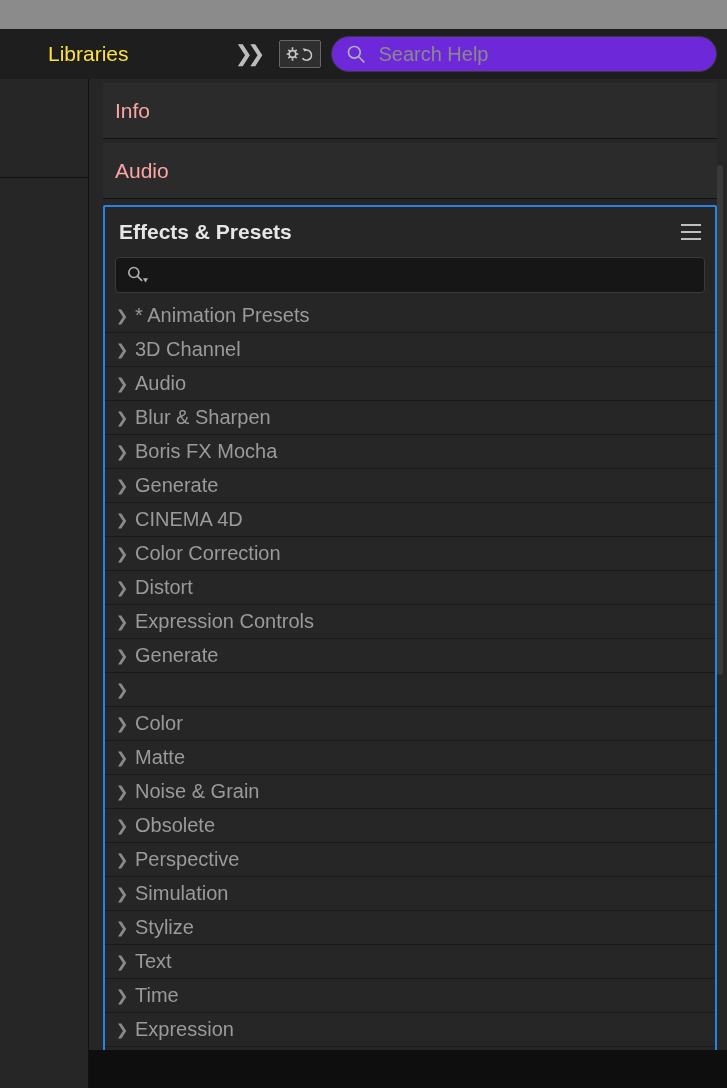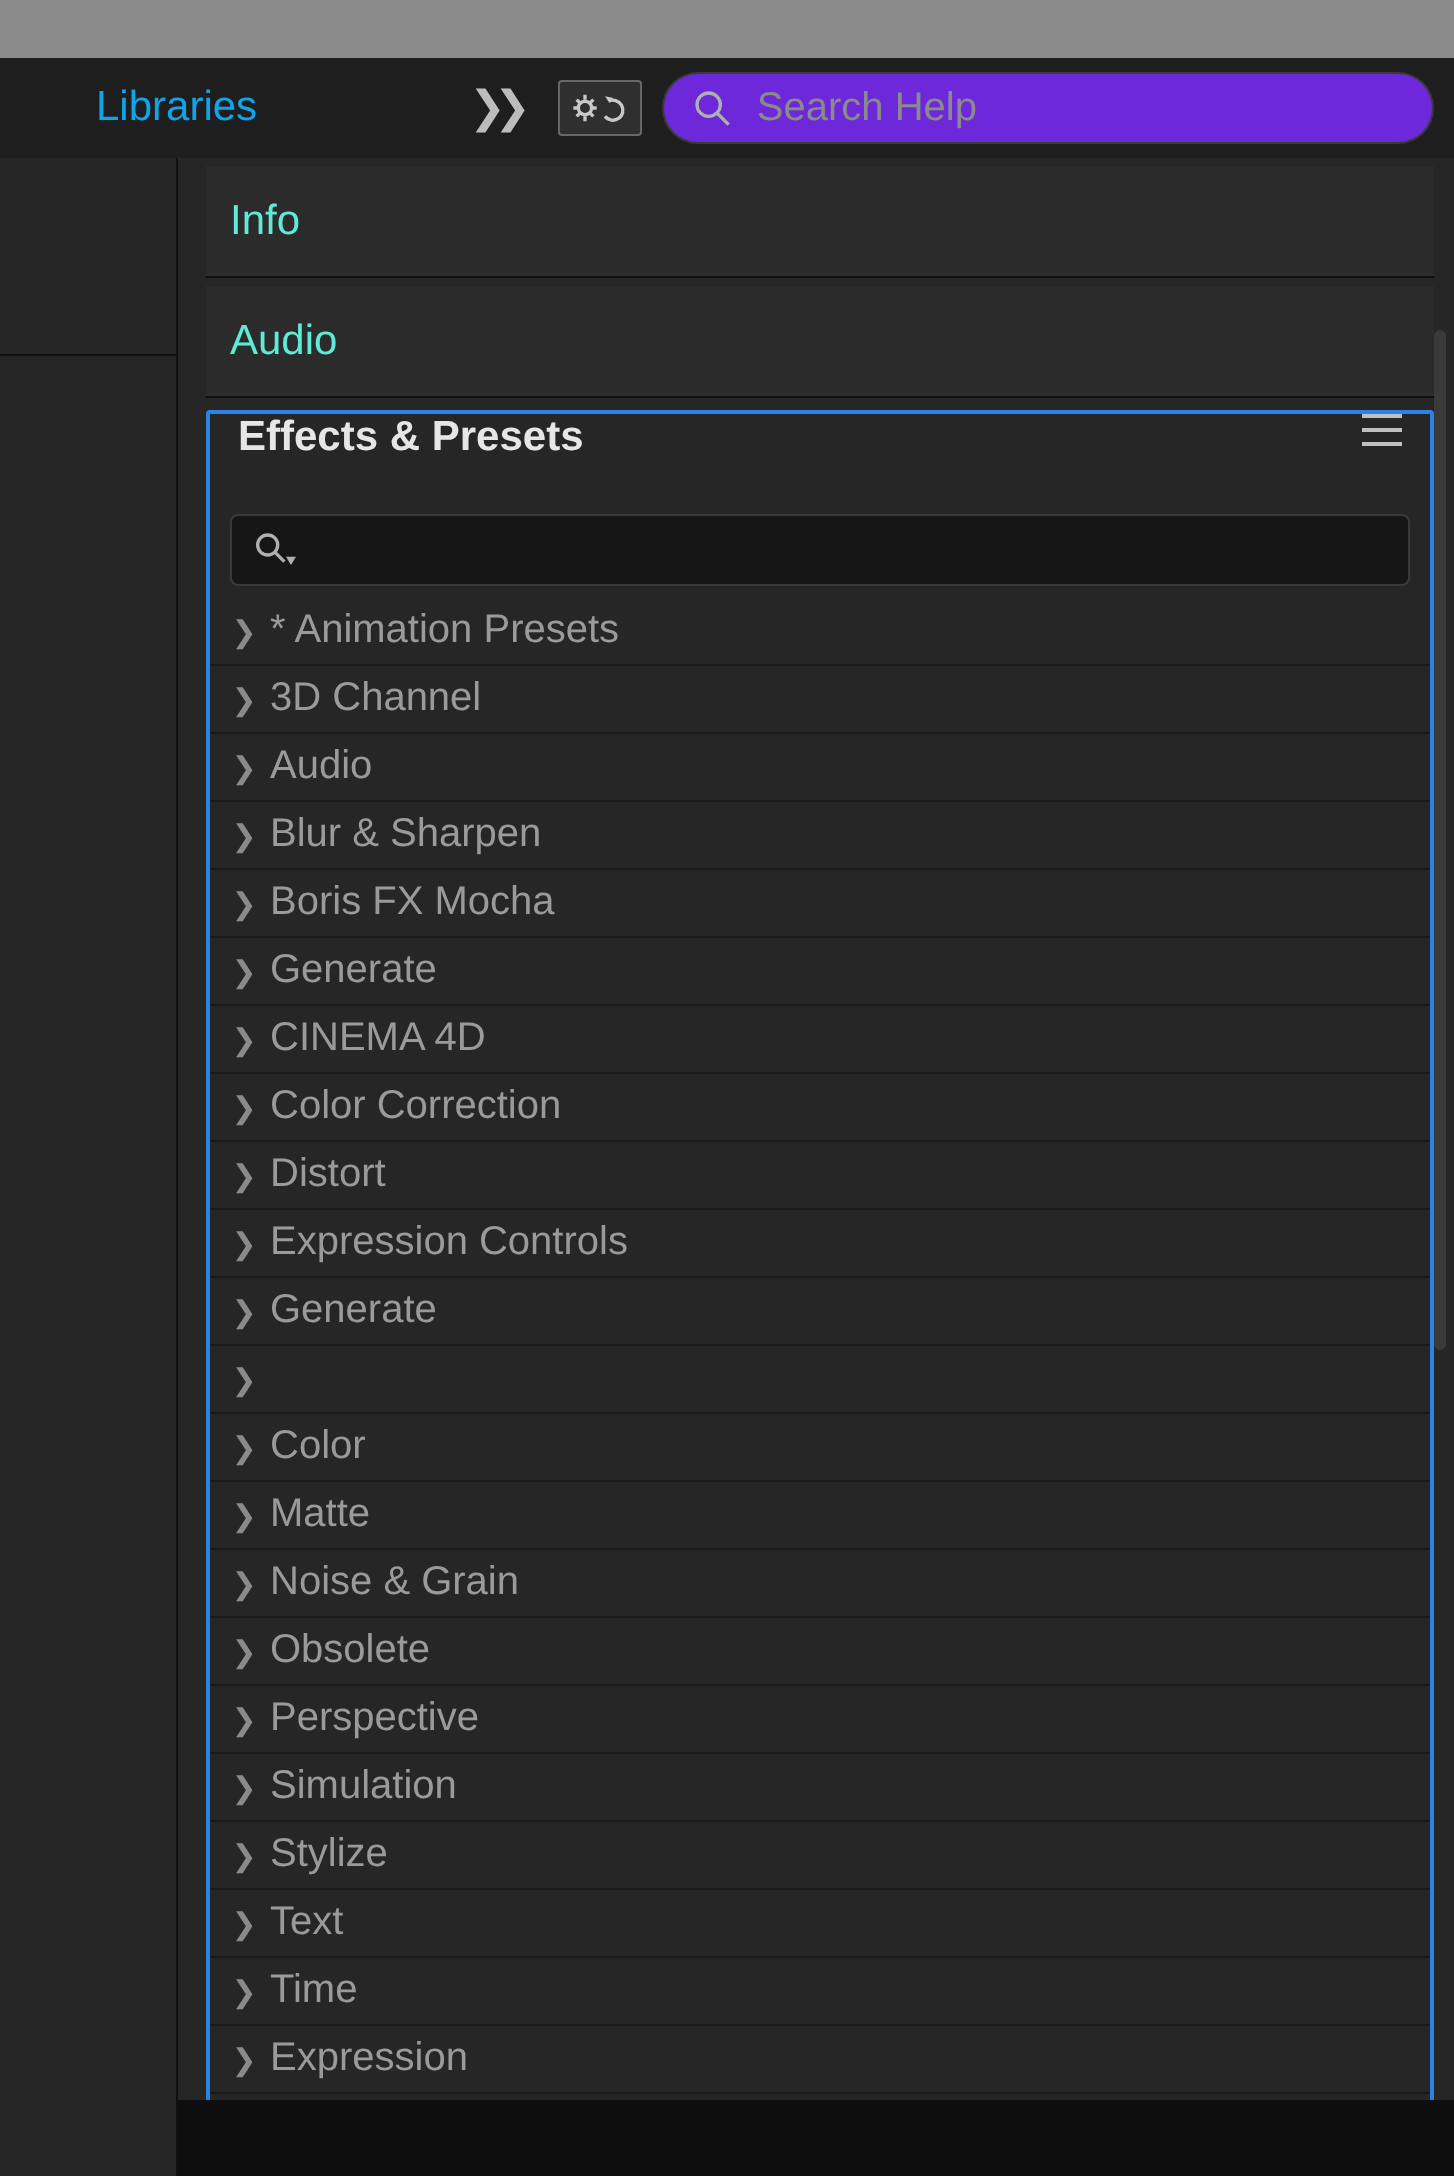--- a/index.html
+++ b/index.html
@@ -26,21 +26,21 @@
     height: 50px;
     background: #1e1e1e;
     padding: 0 10px 0 0;
     gap: 10px;
   }
   .tab-lib {
     padding: 0 20px 0 48px;
     height: 100%;
     display: flex;
     align-items: center;
-    color: #0ea5e9;
+    color: #fde047;
     font-size: 21px;
   }
   .spacer { flex: 0 0 66px; }
   .collapse-btn {
     color: #bcbcbc;
     font-size: 22px;
     padding: 4px 10px 4px 0;
     letter-spacing: -6px;
     cursor: pointer;
   }
@@ -99,39 +99,40 @@
     padding: 4px 10px 6px 14px;
     overflow: hidden;
     position: relative;
   }
 
   .inactive-panel {
     height: 56px;
     display: flex;
     align-items: center;
     padding: 0 12px;
-    color: #5eead4;
+    color: #fca5a5;
     font-size: 21px;
     border-bottom: 1px solid #111;
     background: #2b2b2b;
   }
   .inactive-panel + .inactive-panel { margin-top: 4px; }
 
   .effects-panel {
     margin-top: 6px;
     flex: 1;
     background: #262626;
     border: 2px solid #2a82e4;
     border-radius: 2px;
     display: flex;
     flex-direction: column;
     overflow: hidden;
   }
   .effects-header {
     display: flex;
+    align-items: center;
     justify-content: space-between;
     height: 50px;
     padding: 0 14px;
     color: #e6e6e6;
     font-size: 21px;
     font-weight: 600;
   }
   .hamburger {
     width: 20px; height: 16px;
     display: flex; flex-direction: column; justify-content: space-between;

